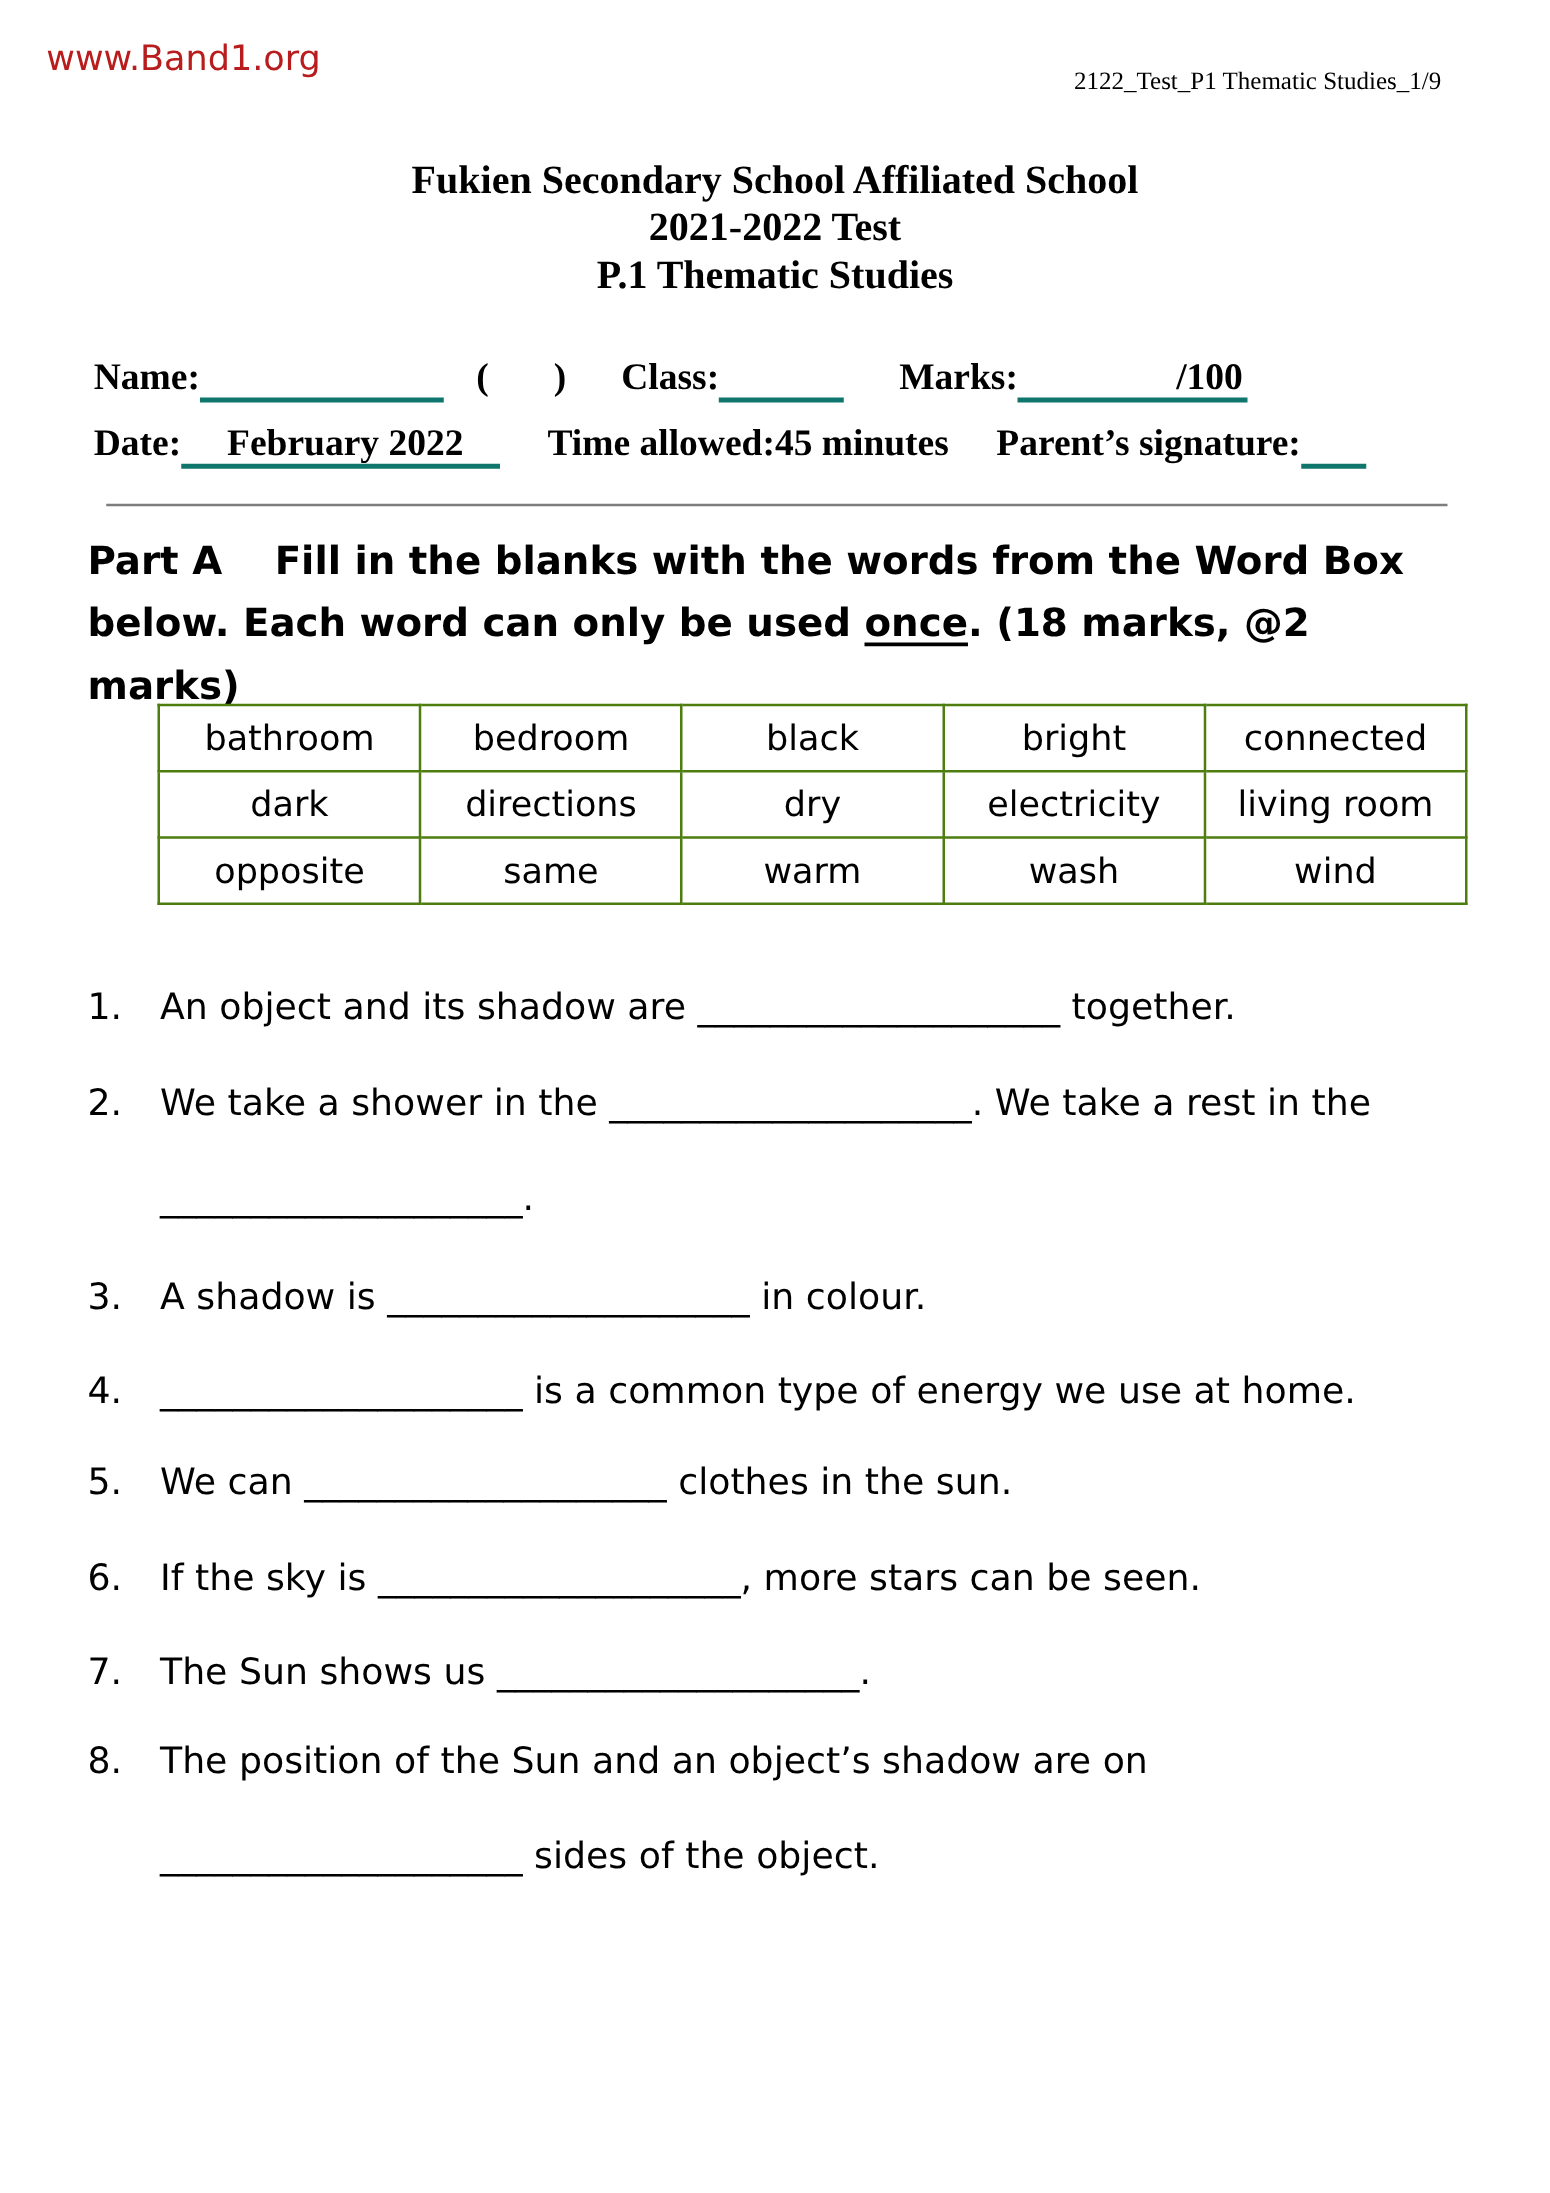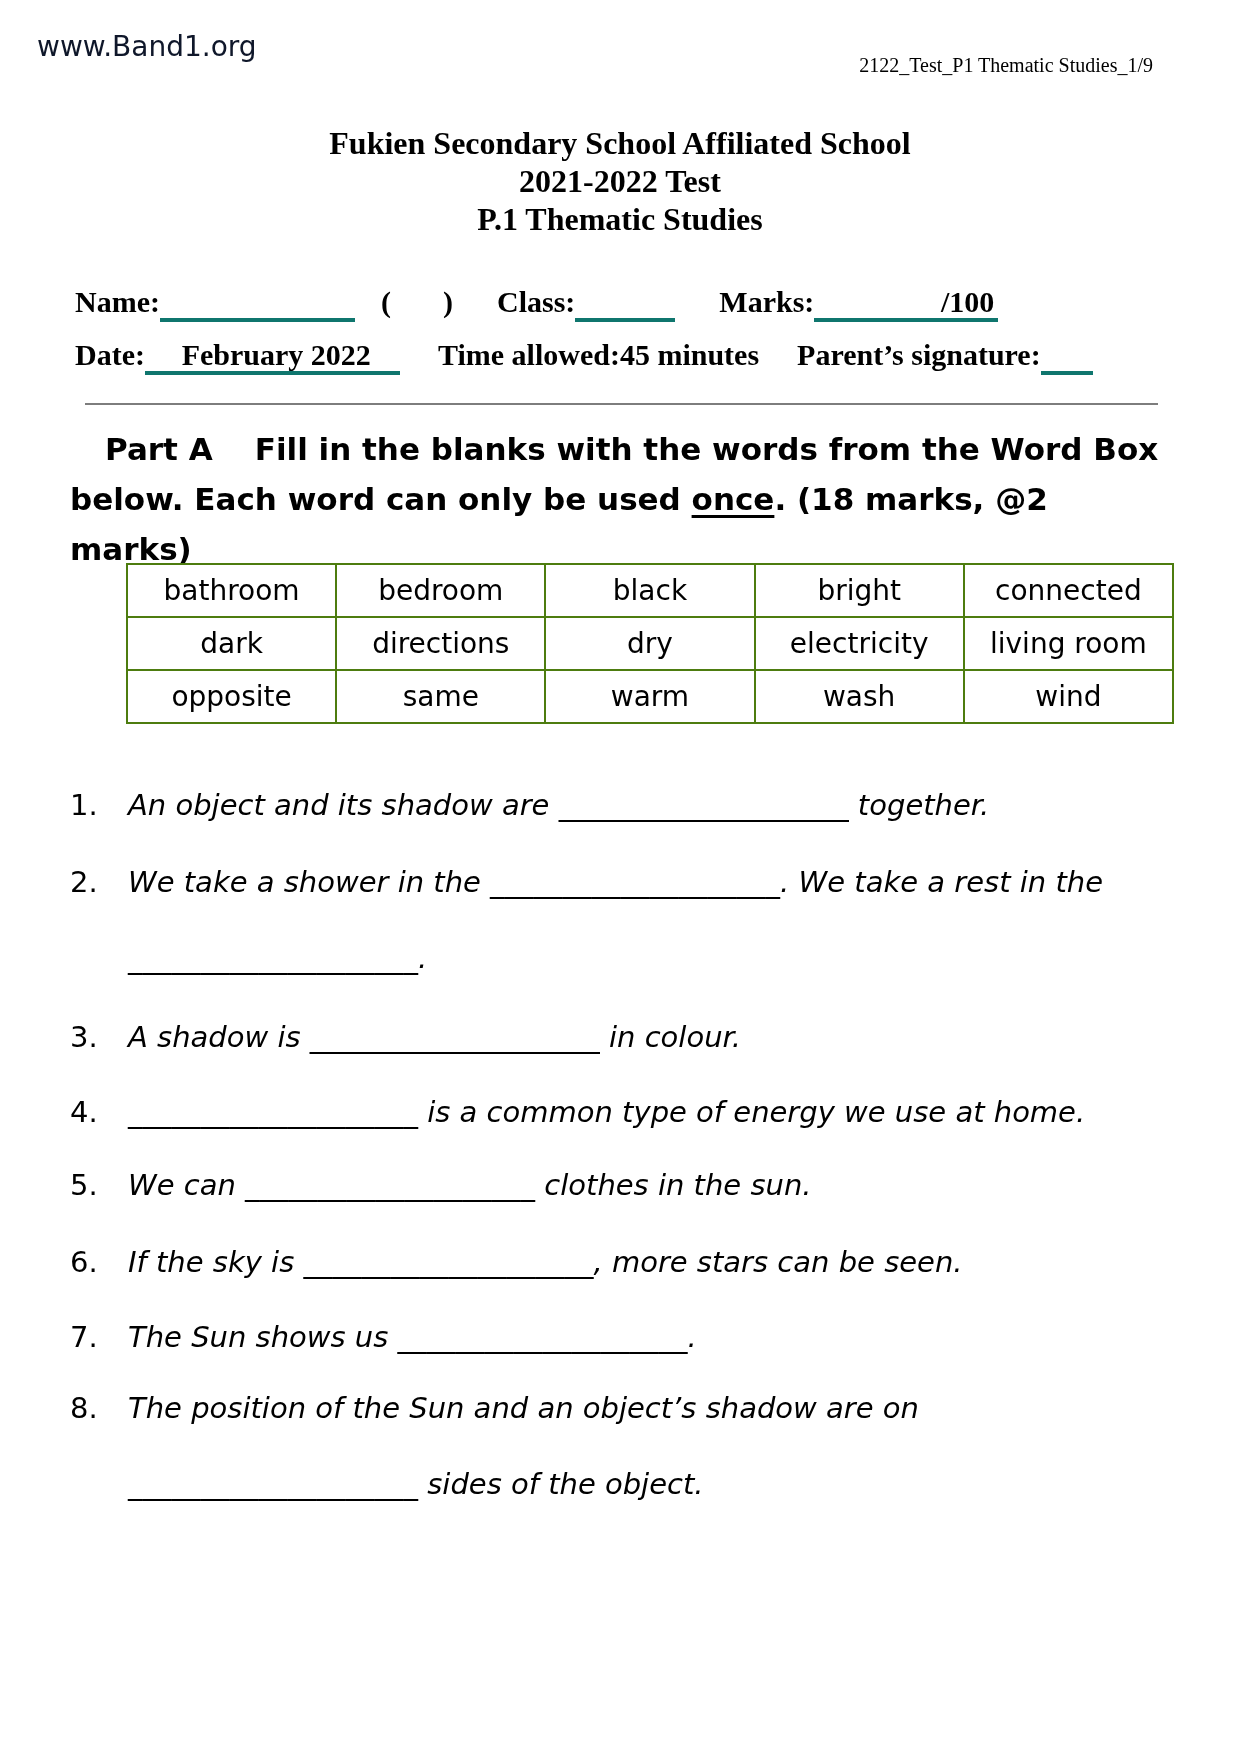--- a/index.html
+++ b/index.html
@@ -8,21 +8,21 @@
     width:1240px;height:1754px;
     margin:0 auto;
     background:#ffffff;
     color:#000;
     font-family:"DejaVu Sans",sans-serif;
     overflow:hidden;
   }
   
   .site{
     position:absolute;left:37px;top:30px;
-    font-size:28px;color:#0f172a;
+    font-size:28px;color:#b91c1c;
     font-family:"DejaVu Sans",sans-serif;
   }
   .doc-code{
     position:absolute;right:87px;top:54px;
     font-size:20px;
     font-family:"Liberation Serif","DejaVu Serif",serif;
   }
   
   .title-block{
     position:absolute;top:124px;left:0;width:100%;
@@ -58,21 +58,21 @@
   
   .divider{
     position:absolute;top:403px;left:85px;width:1073px;
     border-top:2px solid #7d7d7d;height:0;
   }
   
   .part-a{
     position:absolute;left:70px;top:424px;width:1110px;
     font-weight:bold;font-size:31px;line-height:50px;
   }
-  .part-a .label{margin-right:42px;margin-left:35px;}
+  .part-a .label{margin-right:42px;}
   .underlined{
     text-decoration:underline;
     text-decoration-thickness:3px;
     text-underline-offset:5px;
   }
   
   .word-box{
     position:absolute;left:126px;top:563px;
     width:1048px;
     border-collapse:collapse;
@@ -85,21 +85,21 @@
     font-size:28px;
     font-family:"DejaVu Sans",sans-serif;
   }
   
   .q{
     position:absolute;left:70px;right:40px;
     font-size:29px;line-height:36px;
     display:flex;align-items:flex-start;
   }
   .q .num{flex:0 0 58px;}
-  .q .body{flex:1;font-style:italic;}
+  .q .body{flex:1;}
   .q .line2{margin-top:40px;}
   .q1{top:787px;}
   .q2{top:864px;}
   .q3{top:1019px;}
   .q4{top:1094px;}
   .q5{top:1167px;}
   .q6{top:1244px;}
   .q7{top:1319px;}
   .q8{top:1390px;}
 </style>

